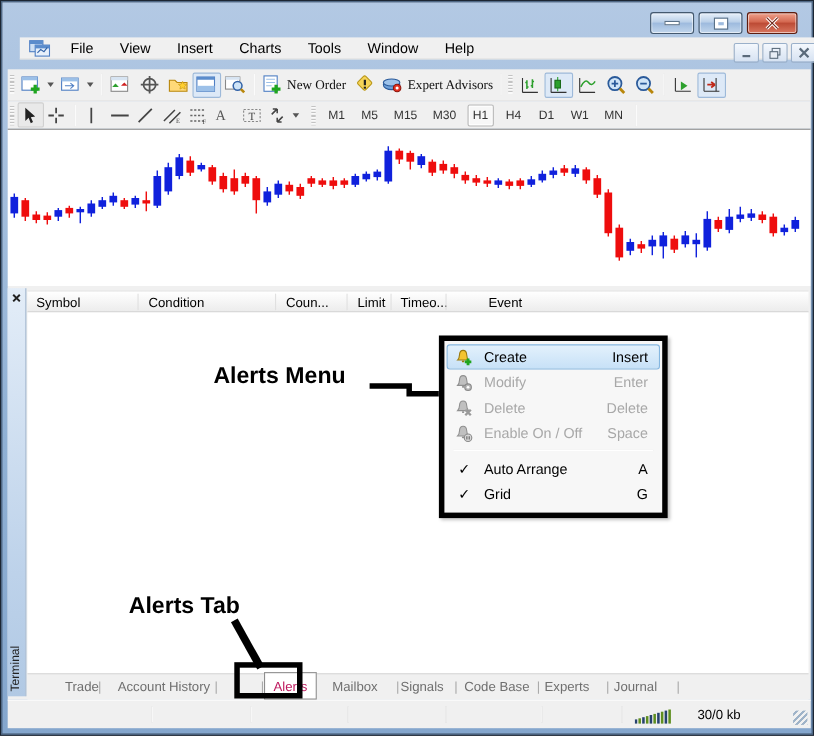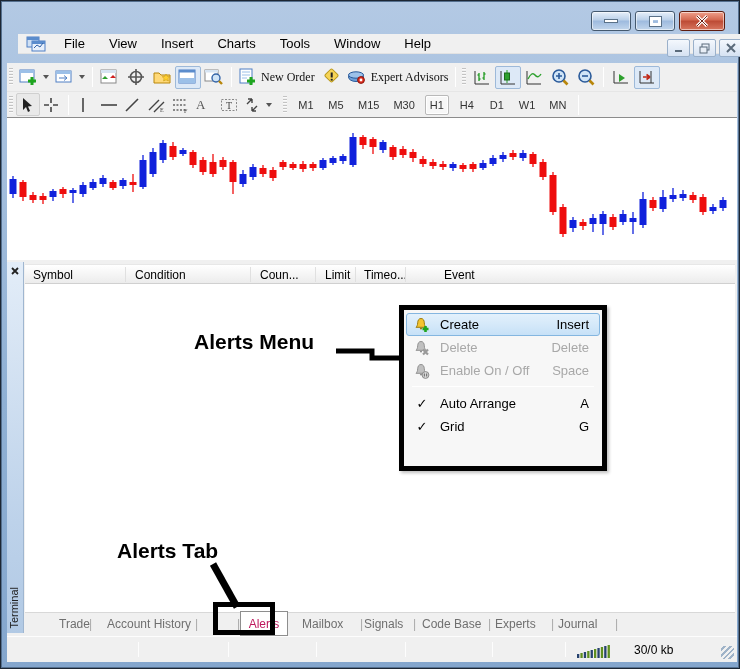--- a/index.html
+++ b/index.html
@@ -600,20 +600,32 @@
           </svg>
         </span>
         <span>Create</span>
         <span class="ctx-shortcut">Insert</span>
       </div>
       <div class="ctx-row dis">
         <span class="ctx-ic">
           <svg width="18" height="16">
             <path d="M8 1.5 C5.6 1.5 4.8 3.6 4.7 5.8 C4.6 8.2 3.9 9.4 3 10.3 L13 10.3 C12.1 9.4 11.4 8.2 11.3 5.8 C11.2 3.6 10.4 1.5 8 1.5 Z" fill="#c0c0c0" stroke="#909090"></path>
             <rect x="6.9" y="10.8" width="2.2" height="1.6" rx=".8" fill="#909090"></rect>
+            <circle cx="12.5" cy="12" r="3" fill="#b9b9b9" stroke="#8a8a8a"></circle>
+            <circle cx="12.5" cy="12" r="1.2" fill="#fff"></circle>
+          </svg>
+        </span>
+        <span>Modify</span>
+        <span class="ctx-shortcut">Enter</span>
+      </div>
+      <div class="ctx-row dis">
+        <span class="ctx-ic">
+          <svg width="18" height="16">
+            <path d="M8 1.5 C5.6 1.5 4.8 3.6 4.7 5.8 C4.6 8.2 3.9 9.4 3 10.3 L13 10.3 C12.1 9.4 11.4 8.2 11.3 5.8 C11.2 3.6 10.4 1.5 8 1.5 Z" fill="#c0c0c0" stroke="#909090"></path>
+            <rect x="6.9" y="10.8" width="2.2" height="1.6" rx=".8" fill="#909090"></rect>
             <path d="M10 9.5 l5 5 M15 9.5 l-5 5" stroke="#9a9a9a" stroke-width="2.2"></path>
           </svg>
         </span>
         <span>Delete</span>
         <span class="ctx-shortcut">Delete</span>
       </div>
       <div class="ctx-row dis">
         <span class="ctx-ic">
           <svg width="18" height="16">
             <path d="M8 1.5 C5.6 1.5 4.8 3.6 4.7 5.8 C4.6 8.2 3.9 9.4 3 10.3 L13 10.3 C12.1 9.4 11.4 8.2 11.3 5.8 C11.2 3.6 10.4 1.5 8 1.5 Z" fill="#c0c0c0" stroke="#909090"></path>

